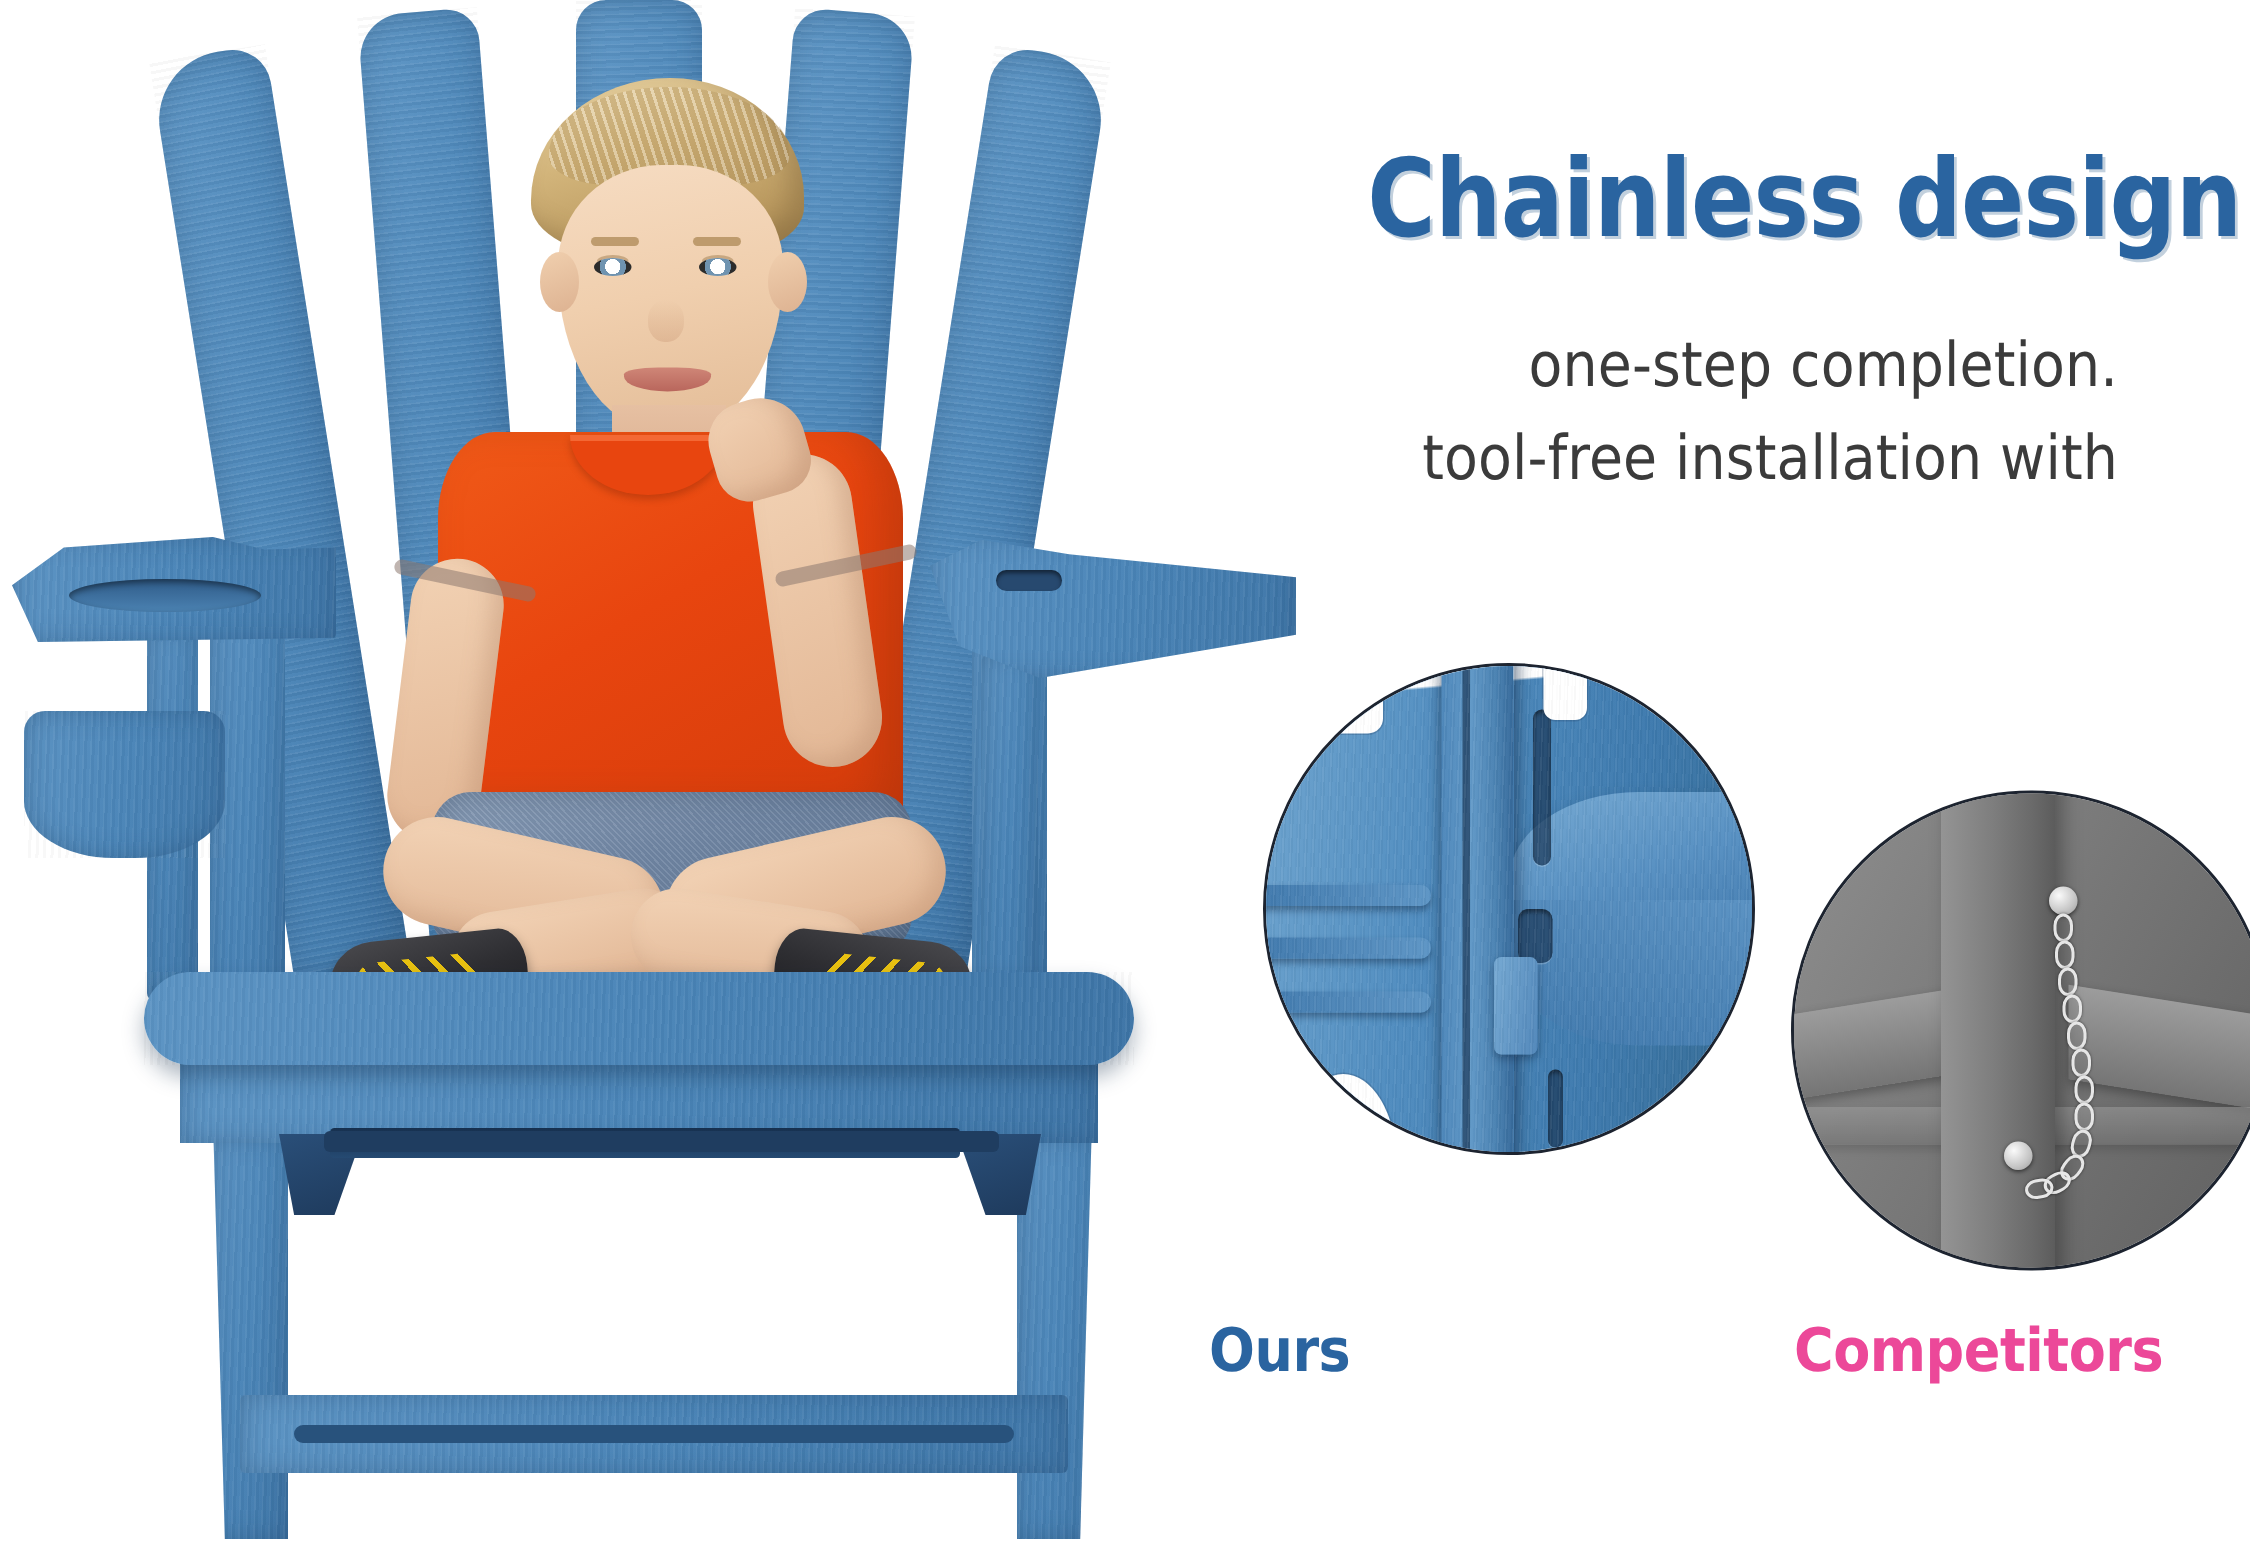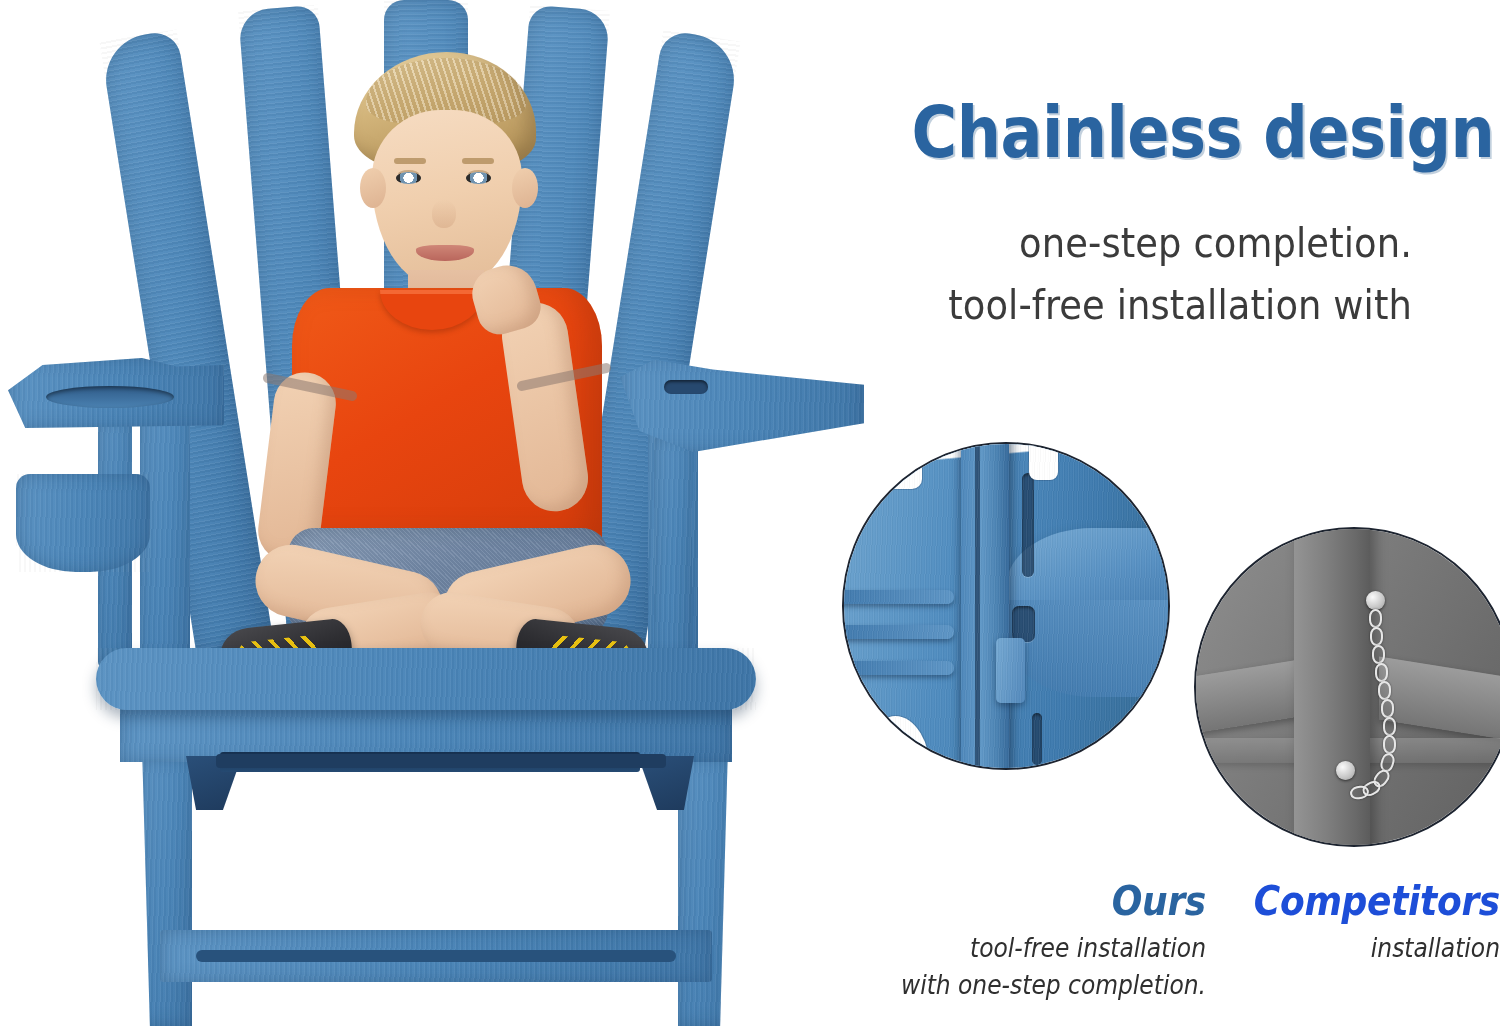--- a/index.html
+++ b/index.html
@@ -125,29 +125,29 @@
     border-radius:50%; background:#ffffff; border:2px solid #1d2430;
     display:flex; align-items:center; justify-content:center; z-index:6;
   }
   #vs-badge span {
     font-family:"DejaVu Sans Condensed","Liberation Sans Narrow","Liberation Sans", sans-serif;
     font-weight:bold; font-size:49px; color:#1f5f9b; letter-spacing:-1px;
     transform:scaleX(.94);
   }
 
   
-  .cap { position:absolute; text-align:right;font-style:italic; }
+  .cap { position:absolute; text-align:left; }
   #ours-caption { left:806px; top:880px; width:400px; }
   #comp-caption { left:1196px; top:880px; width:304px; }
   .cap-title {
     font-family:"DejaVu Sans Condensed","Liberation Sans Narrow","Liberation Sans", sans-serif;
     font-weight:bold; font-size:40px; line-height:1.08; letter-spacing:-.3px;
   }
   #ours-caption .cap-title { color:#2a64a0; }
-  #comp-caption .cap-title { color:#1d4ed8; }
+  #comp-caption .cap-title { color:#ec4899; }
   .cap-sub {
     margin-top:7px;
     font-family:"DejaVu Sans Condensed","Liberation Sans Narrow","Liberation Sans", sans-serif;
     font-weight:300; font-size:26px; line-height:1.42; color:#2f2f2f;
   }
   .cap-sub span { display:block; }
 
   
   #hero { position:absolute; left:0; top:0; width:790px; height:1031px; }
   .part { position:absolute; }
@@ -416,26 +416,21 @@
       <div class="link" style="left:37px; top:174px; transform:rotate(38deg);"></div>
       <div class="link" style="left:27px; top:184px; transform:rotate(62deg);"></div>
       <div class="link" style="left:15px; top:188px; transform:rotate(80deg);"></div>
       <div class="plate" style="left:-2px; top:166px;"></div>
     </div>
   </div>
 
 
   <div class="cap" id="ours-caption">
     <div class="cap-title">Ours</div>
-    <div class="cap-sub">
-      <span>tool-free installation</span>
-      <span>with one-step completion.</span>
-    </div>
   </div>
 
   <div class="cap" id="comp-caption">
     <div class="cap-title">Competitors</div>
     <div class="cap-sub">
-      <span>installation</span>
     </div>
   </div>
 
 </div>
 
 </body></html>

